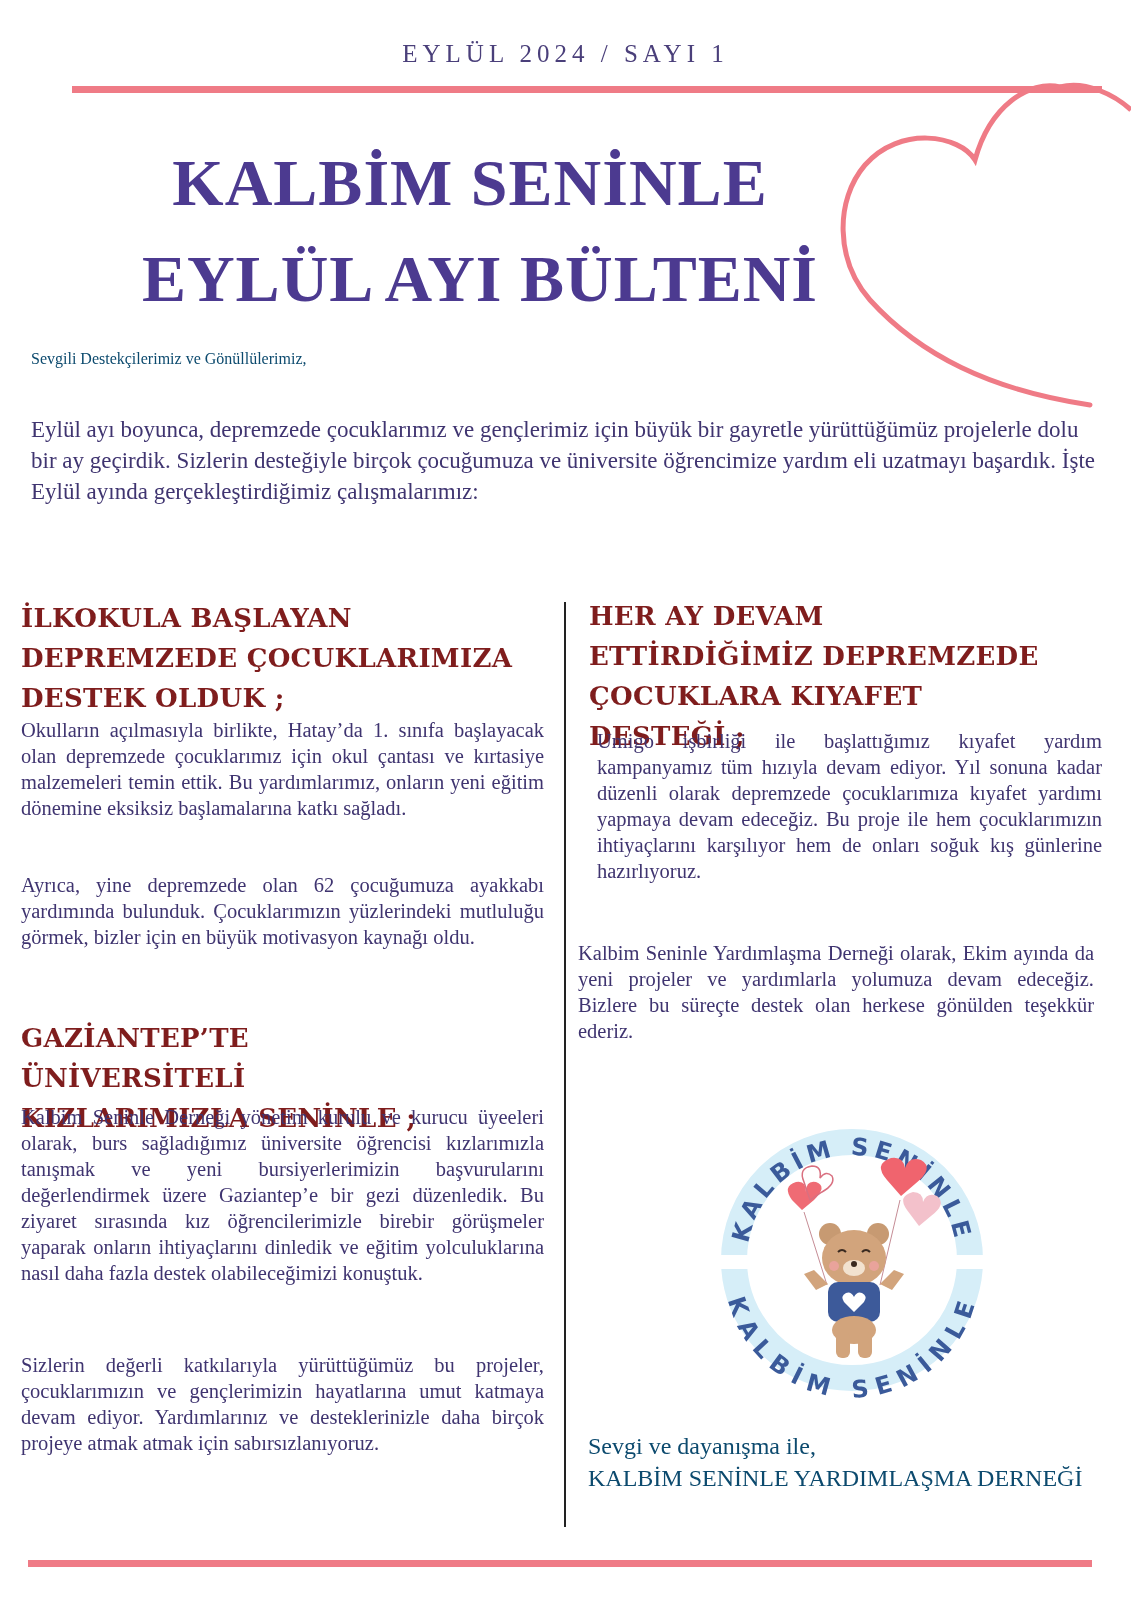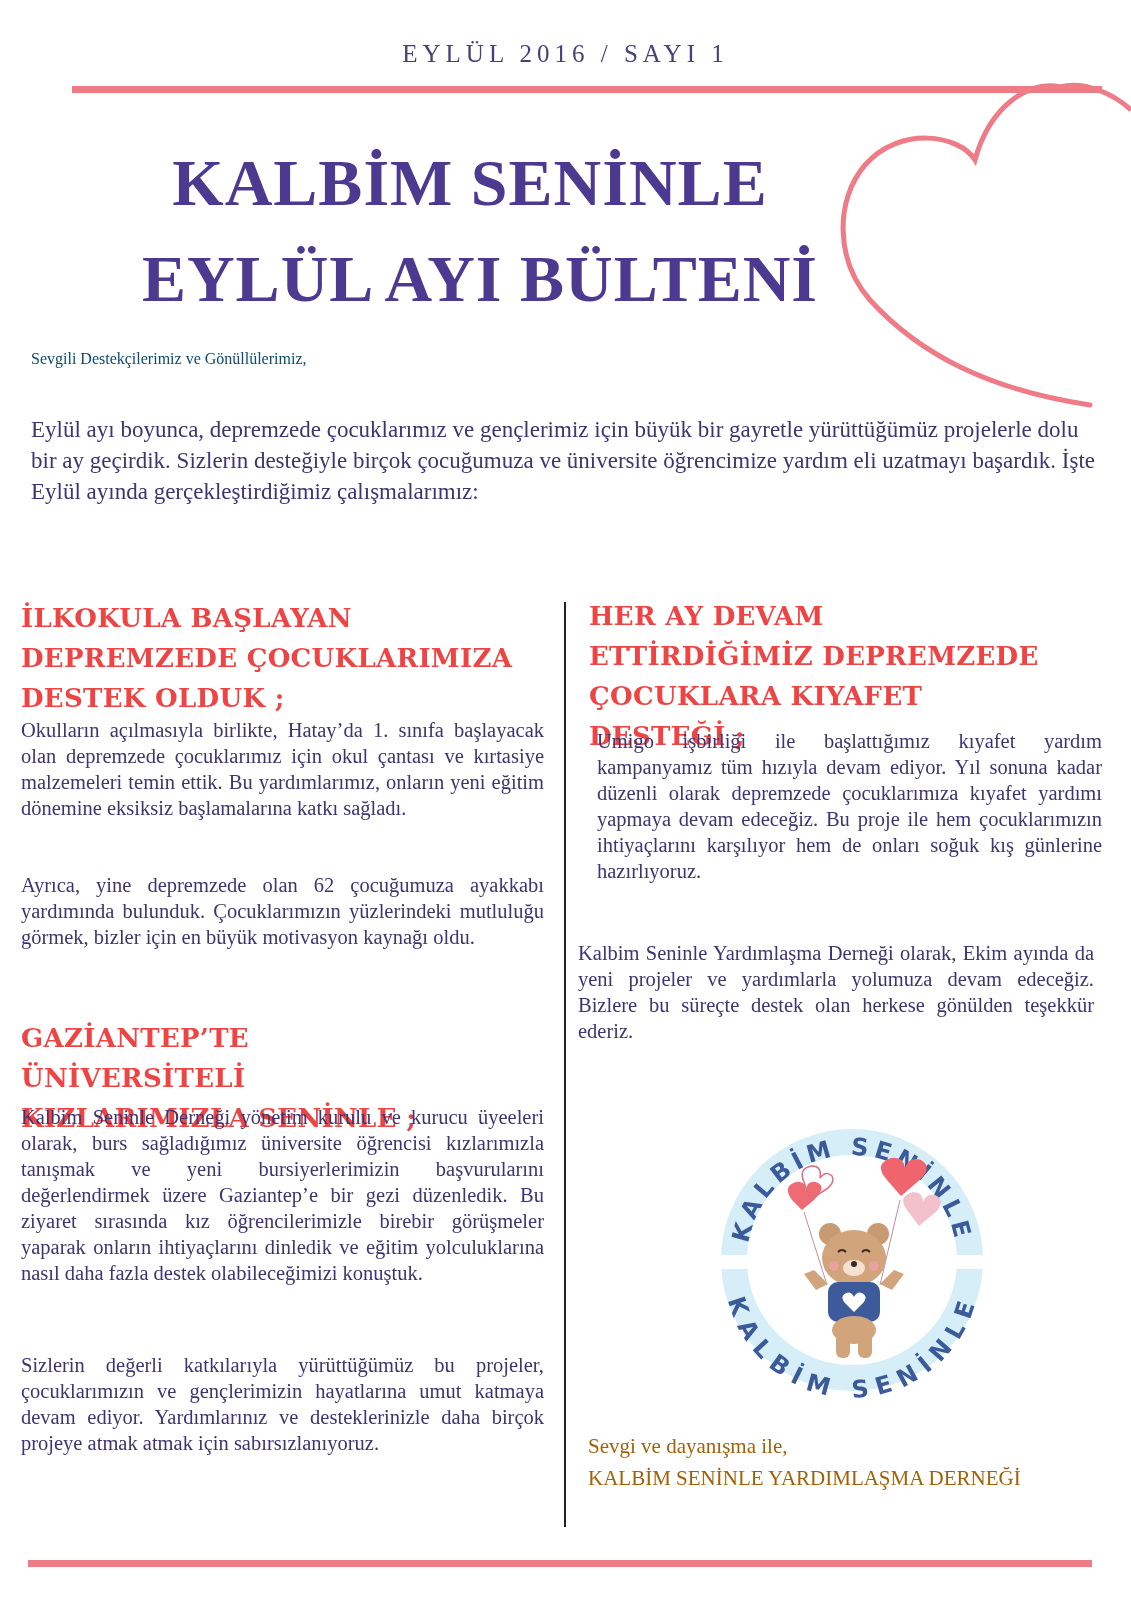--- a/index.html
+++ b/index.html
@@ -10,29 +10,29 @@
   .rule { position: absolute; background: #ef7b86; height: 7px; }
   .rule.top { left: 72px; top: 86px; width: 420px; right: auto; }
   .rule.bottom { left: 28px; top: 1560px; width: 1064px; }
   .heart { position: absolute; left: 0; top: 0; width: 1131px; height: 420px; pointer-events: none; }
   .title { position: absolute; left: 0; top: 150px; width: 940px; text-align: center;
            font-weight: bold; color: #4c3a90; font-size: 66px; line-height: 66px; letter-spacing: 1px; }
   .greeting { position: absolute; left: 31px; top: 350px; font-size: 16px; color: #0c4a6e; }
   .intro { position: absolute; left: 31px; top: 414px; width: 1070px; font-size: 23px; line-height: 31px; color: #3f3470; }
   .divider { position: absolute; left: 564px; top: 602px; width: 2px; height: 925px; background: #222; }
   .sec-title { position: absolute; font-family: "DejaVu Serif", serif; font-weight: bold;
-               color: #ef4444; font-size: 26px; line-height: 40px; letter-spacing: 0.3px; }
+               color: #7f1d1d; font-size: 26px; line-height: 40px; letter-spacing: 0.3px; }
   .para { position: absolute; font-size: 20.5px; line-height: 26px; color: #3f3470; text-align: justify; }
   .logo { position: absolute; left: 712px; top: 1120px; width: 280px; height: 280px; }
-  .sign { position: absolute; left: 588px; top: 1430px; font-size: 21px; line-height: 32px; color: #a16207; }
+  .sign { position: absolute; left: 588px; top: 1430px; font-size: 24px; line-height: 32px; color: #0c4a6e; }
 </style>
 </head>
 <body>
 
-<div class="issue">EYLÜL 2016 / SAYI 1</div>
+<div class="issue">EYLÜL 2024 / SAYI 1</div>
 
 <div class="rule top" style="width:1030px;"></div>
 
 <svg class="heart" viewBox="0 0 1131 420">
   <path d="M1060 87 C 1030 80, 990 105, 975 160 C 960 135, 900 125, 865 165 C 835 200, 835 260, 870 300 C 920 355, 990 390, 1090 405" fill="none" stroke="#ef7b86" stroke-width="5" stroke-linecap="round"></path>
   <path d="M1060 87 C 1085 80, 1115 95, 1131 110" fill="none" stroke="#ef7b86" stroke-width="5"></path>
 </svg>
 
 <div class="title">
   <div>KALBİM SENİNLE</div>

